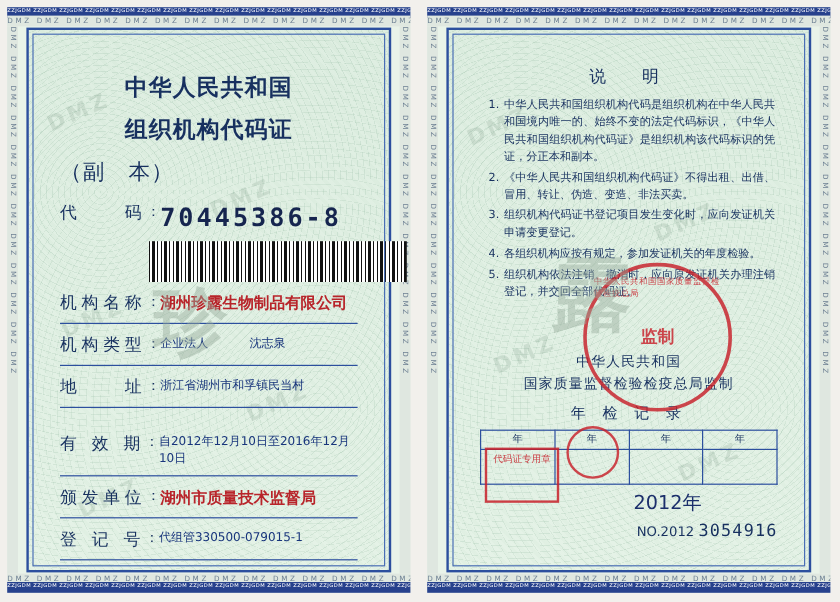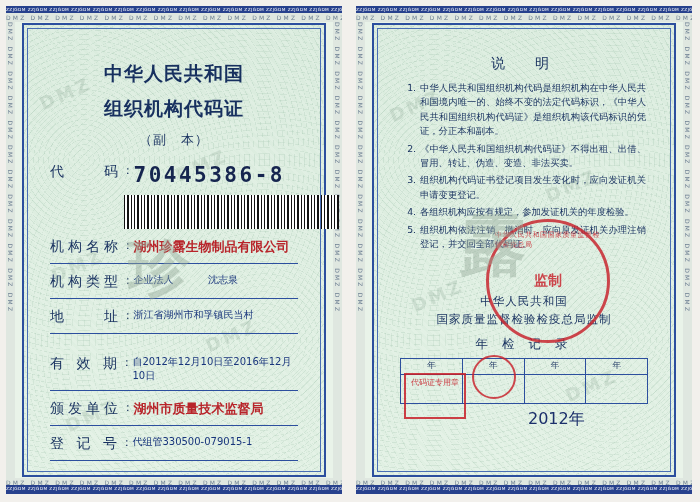--- a/index.html
+++ b/index.html
@@ -102,23 +102,22 @@
     text-align:center;
     font-family:"DejaVu Serif", serif;
     font-weight:bold;
     color:#17305f;
     font-size:19px;
     line-height:1.32;
     letter-spacing:1px;
     margin-top:10px;
   }
   .subtitle {
-    text-align:center;
     font-family:"DejaVu Serif", serif;
-    font-size:13px;
+    font-size:18px;
     color:#17305f;
     margin-top:10px;
     letter-spacing:1px;
   }
   .row {
     display:flex;
     align-items:flex-start;
     margin-top:9px;
     font-size:11.5px;
     font-family:"DejaVu Sans", sans-serif;
@@ -417,17 +416,21 @@
             <td></td>
             <td></td>
           </tr>
         </tbody>
           </table>
 
         <div class="stamp-sq" style="left:4px; top:322px; width:54px; height:36px;">代码证专用章</div>
         <div class="stamp-round" style="left:72px; top:304px; width:40px; height:40px; border-width:2px;"></div>
         <div style="position:absolute; left:128px; top:358px; color:#1b2f6b; font-size:16px;">2012年</div>
 
+        <div class="no-line">
+          <span>NO.2012</span>
+          <span class="num">3054916</span>
+        </div>
       </div>
     </div>
   </div>
 
 </div>
 
 </body></html>

